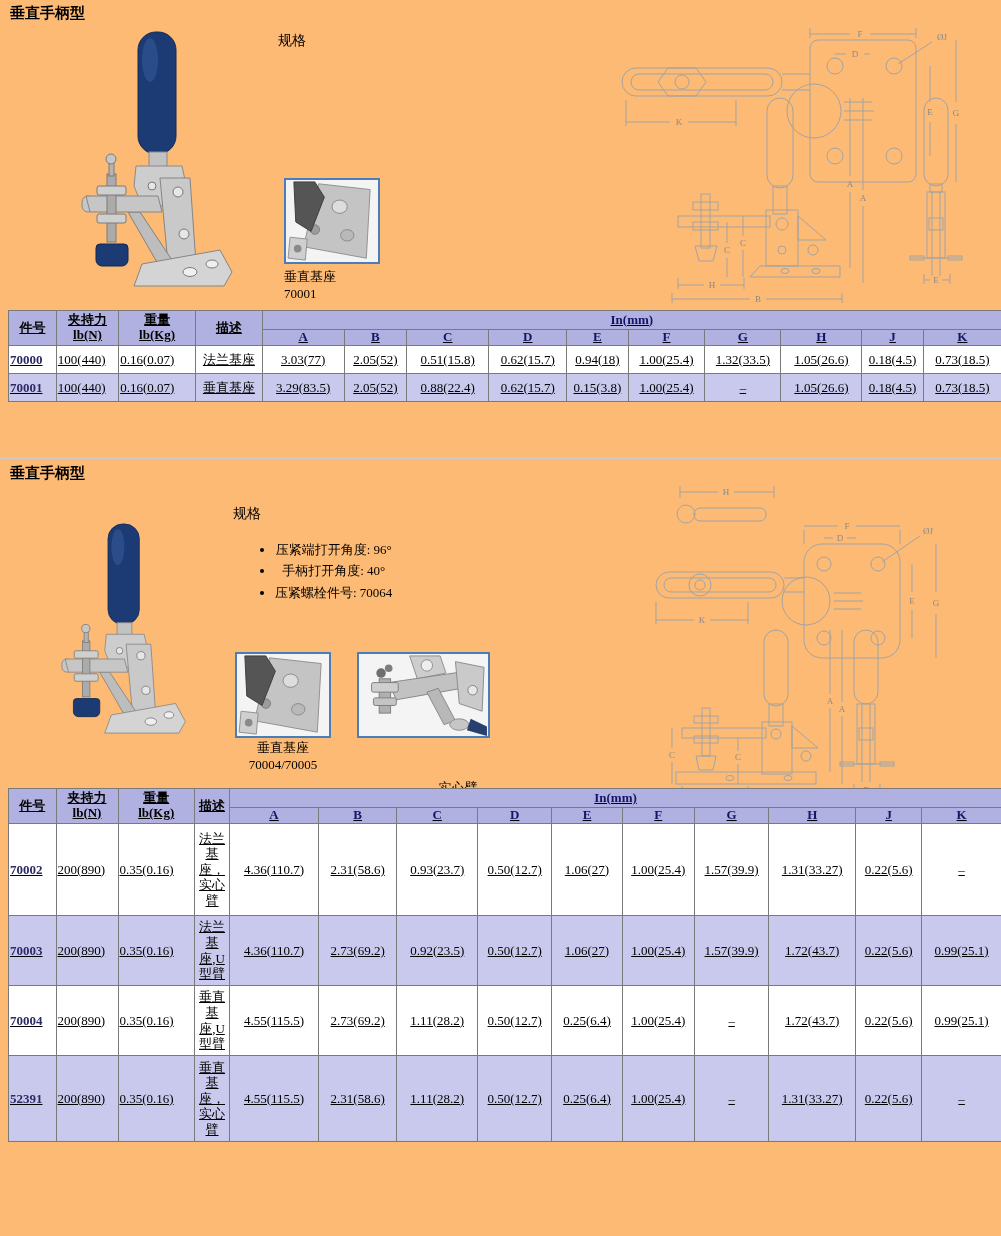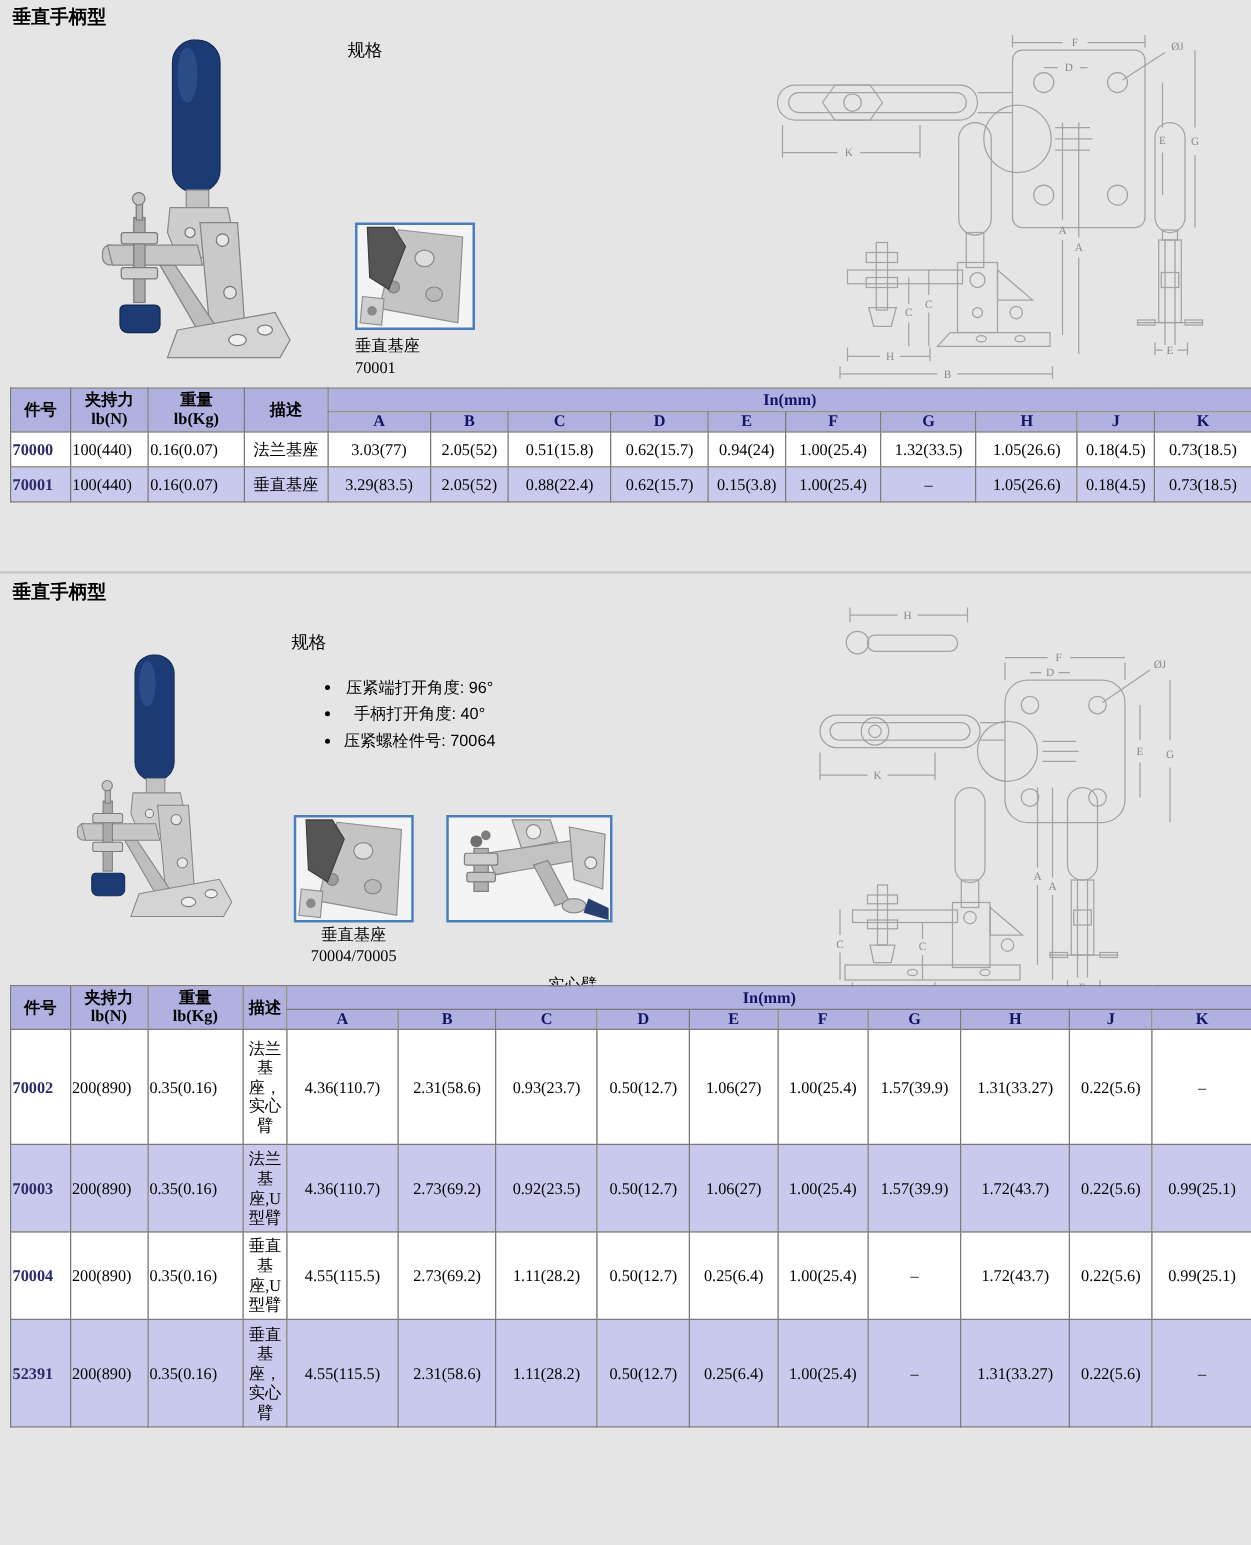--- a/index.html
+++ b/index.html
@@ -1,25 +1,25 @@
 <!DOCTYPE html>
 <html><head>
 <meta charset="utf-8">
 <style>
   html,body{margin:0;padding:0;background:#fff;}
-  .page{position:relative;width:1001px;height:1236px;background:#e5e5e5;overflow:hidden;
+  .page{position:relative;width:1001px;height:1236px;background:#fdba74;overflow:hidden;
         font-family:"DejaVu Sans",sans-serif;color:#000;}
   .abs{position:absolute;}
   .sec-title{font-size:15px;font-weight:bold;font-family:"DejaVu Sans",sans-serif;}
   .t1{left:10px;top:4px;}
   .t2{left:10px;top:464px;}
   .photo{position:absolute;}
   .p1{left:70px;top:28px;width:170px;height:268px;}
   .p2{left:52px;top:500px;width:140px;height:262px;}
-  .spec{position:absolute;font-family:Liberation Sans, sans-serif;}
+  .spec{position:absolute;font-family:Liberation Serif, serif;}
   .s1{left:278px;top:32px;}
   .s2{left:233px;top:505px;}
   .spec-title{font-size:14px;}
   .spec-list{margin:16px 0 0 0;font-size:13px;line-height:1.65;}
   .s1 .spec-list{padding-left:34px;}
   .s2 .spec-list{padding-left:42px;text-align:center;}
   .spec-list li{list-style:disc;}
   .thumb{position:absolute;border:2px solid #4a7ebb;box-sizing:border-box;background:#f4f4f4;}
   .th1{left:284px;top:178px;width:96px;height:86px;}
   .th2a{left:235px;top:652px;width:96px;height:86px;}
@@ -28,21 +28,21 @@
   .c1{left:284px;top:269px;}
   .c2a{left:227px;top:740px;width:112px;text-align:center;}
   .c2b{left:406px;top:740px;width:104px;text-align:center;margin-top:40px;}
   .drawing{position:absolute;}
   .d1{left:600px;top:16px;width:400px;height:290px;}
   .d2{left:648px;top:482px;width:300px;height:320px;}
   .ln{stroke:#a3a3a3;fill:none;stroke-width:1;}
   .dimtxt{fill:#8a8a8a;stroke:none;font-family:"Liberation Serif",serif;font-size:9px;text-anchor:middle;}
   .divider{position:absolute;left:0;top:457px;width:1001px;height:2px;background:#c9c9c9;}
   table.spec-table{position:absolute;border-collapse:collapse;table-layout:fixed;width:994px;
-        font-family:"Liberation Serif",serif;font-size:13px;}
+        font-family:"Liberation Serif",serif;font-size:13px;text-decoration:underline;}
   .tb1{left:8px;top:310px;}
   .tb2{left:8px;top:788px;}
   .spec-table th,.spec-table td{border:1px solid #7a7a7a;padding:0 1px;overflow:hidden;}
   .spec-table th{background:#b1b1e1;font-weight:bold;font-size:13px;white-space:pre-line;line-height:1.15;}
   .spec-table thead tr:first-child{height:19px;}
   .spec-table thead tr:nth-child(2){height:16px;}
   .spec-table th.unit,.spec-table th.letter{color:#141466;}
   .spec-table td{background:#ffffff;text-align:center;line-height:1.2;}
   .spec-table tr.stripe td{background:#c9c9ee;}
   .spec-table td.part{color:#2b2b66;font-weight:bold;text-align:left;margin-left:36px;}
@@ -252,21 +252,21 @@
       <tbody>
         <tr style="height: 28px;">
           <td class="part">70000</td>
           <td class="force">100(440)</td>
           <td class="weight">0.16(0.07)</td>
           <td class="desc">法兰基座</td>
           <td class="dim">3.03(77)</td>
           <td class="dim">2.05(52)</td>
           <td class="dim">0.51(15.8)</td>
           <td class="dim">0.62(15.7)</td>
-          <td class="dim">0.94(24)</td>
+          <td class="dim">0.94(18)</td>
           <td class="dim">1.00(25.4)</td>
           <td class="dim">1.32(33.5)</td>
           <td class="dim">1.05(26.6)</td>
           <td class="dim">0.18(4.5)</td>
           <td class="dim">0.73(18.5)</td>
         </tr>
         <tr class="stripe" style="height: 28px;">
           <td class="part">70001</td>
           <td class="force">100(440)</td>
           <td class="weight">0.16(0.07)</td>

